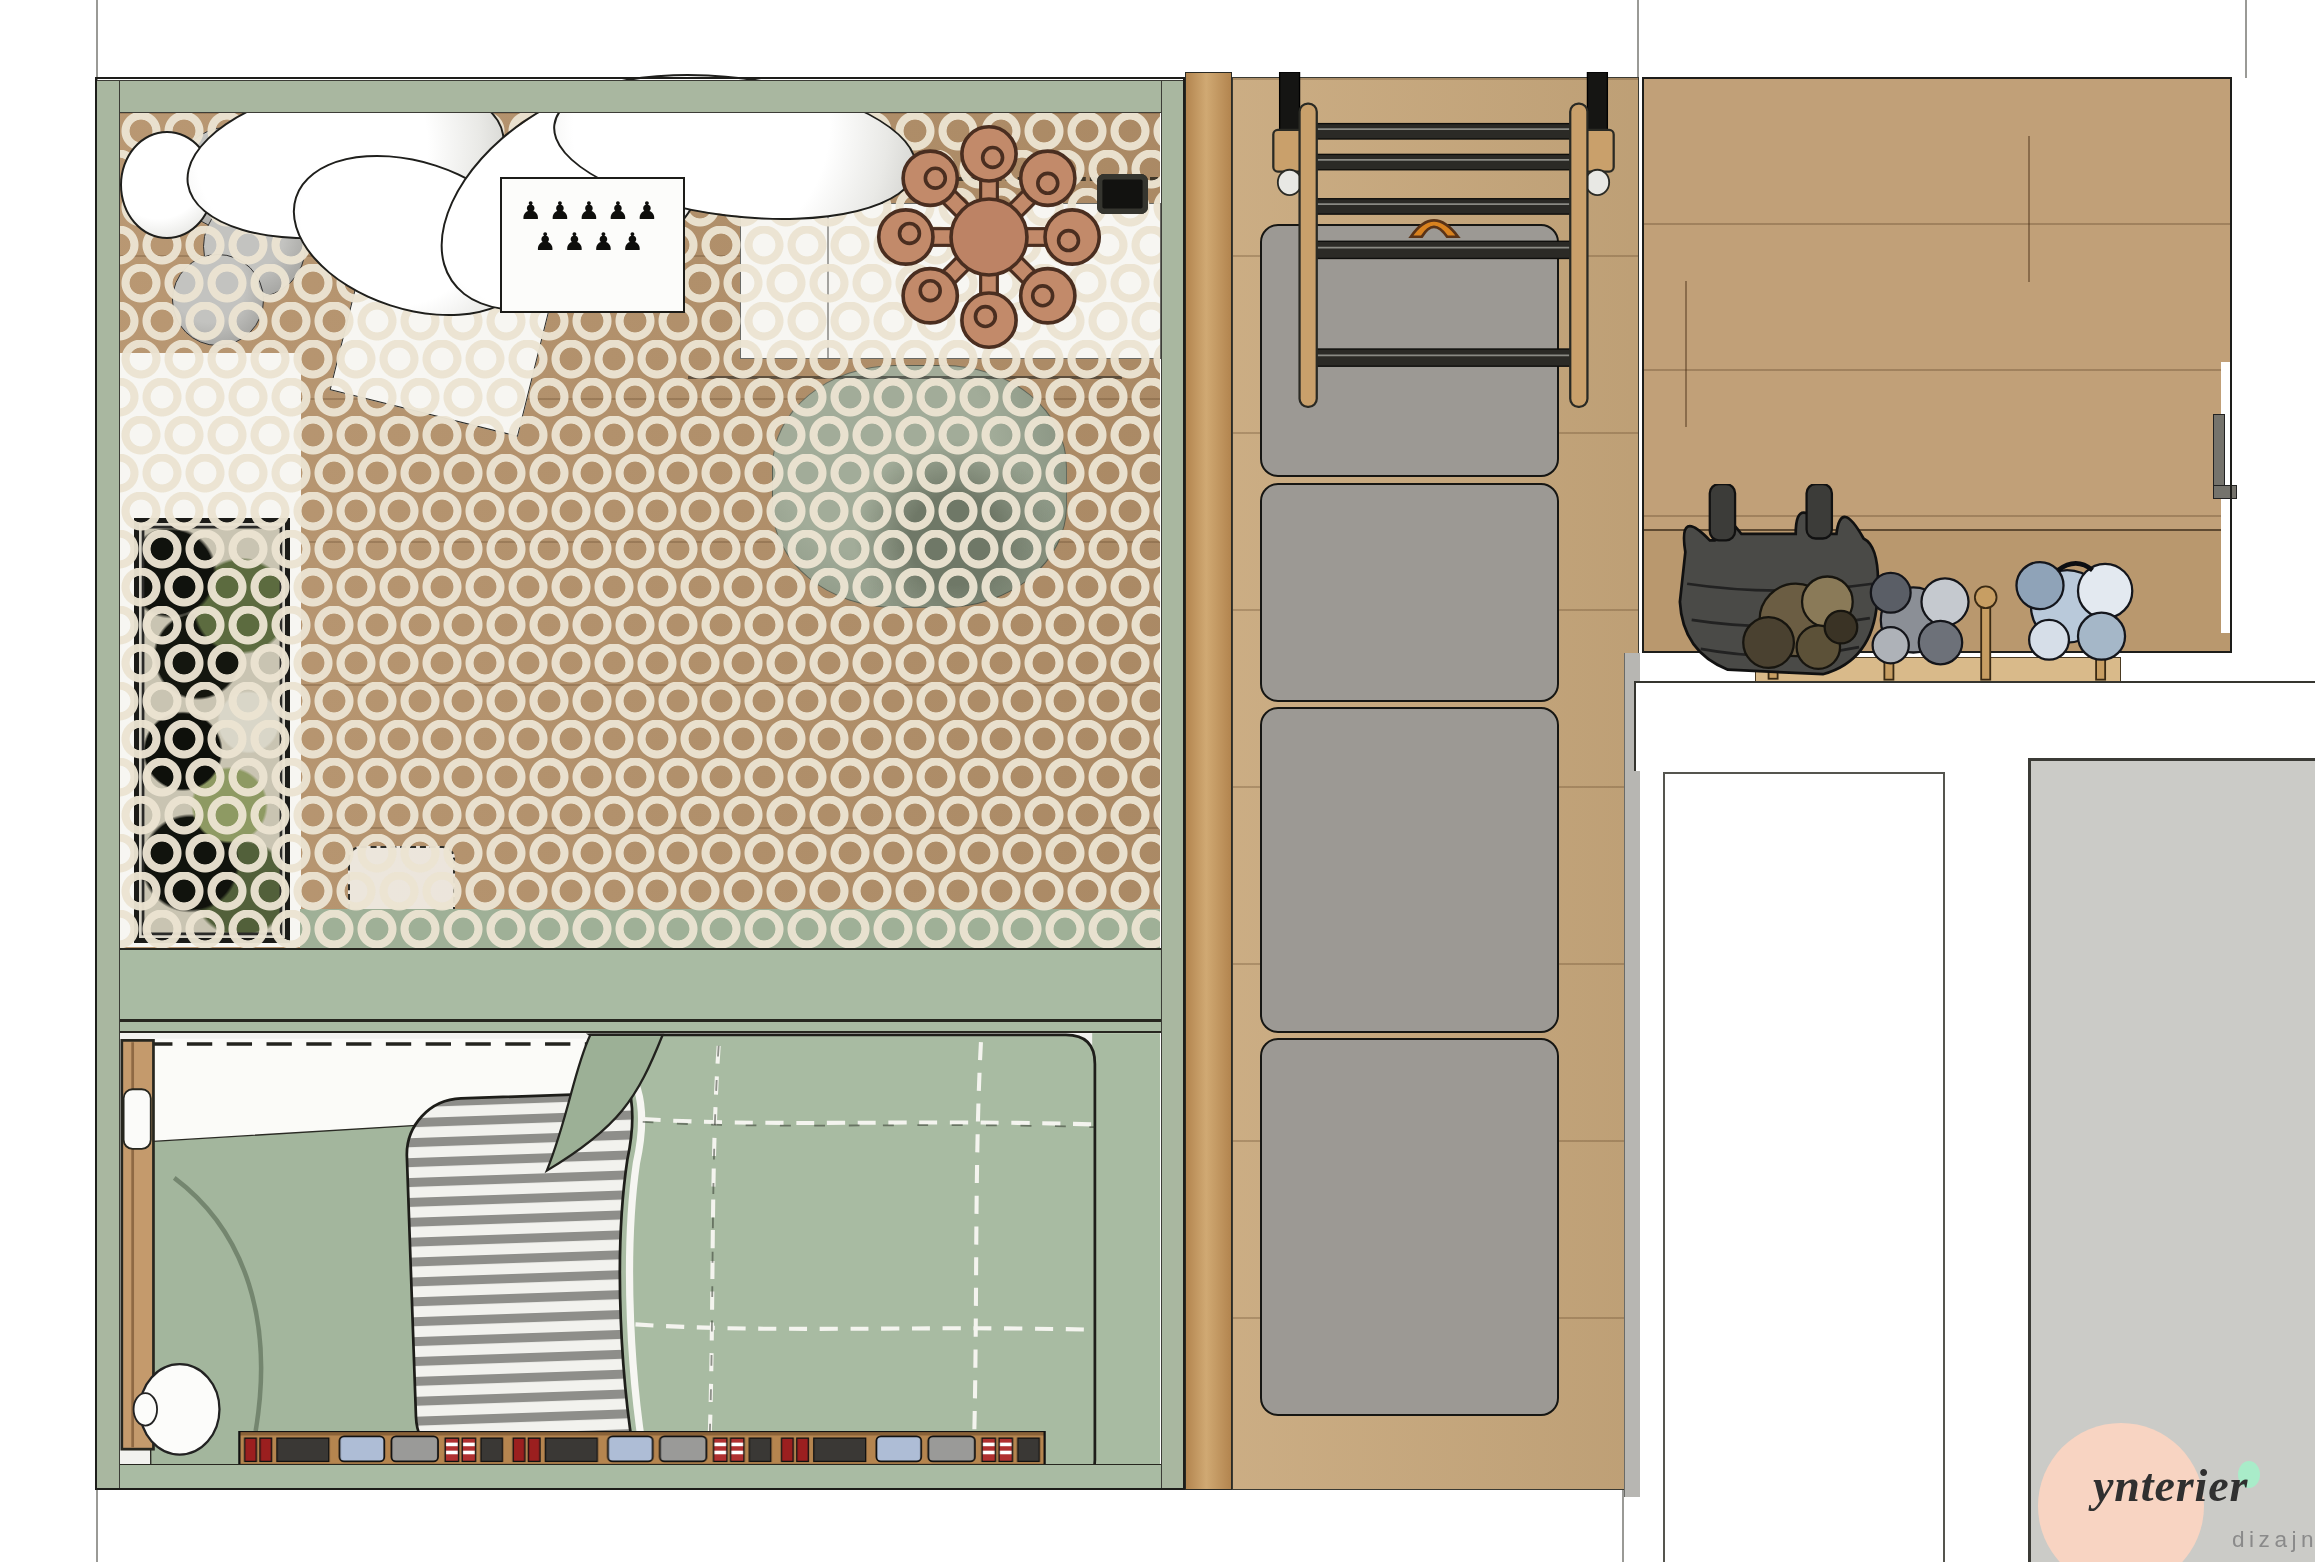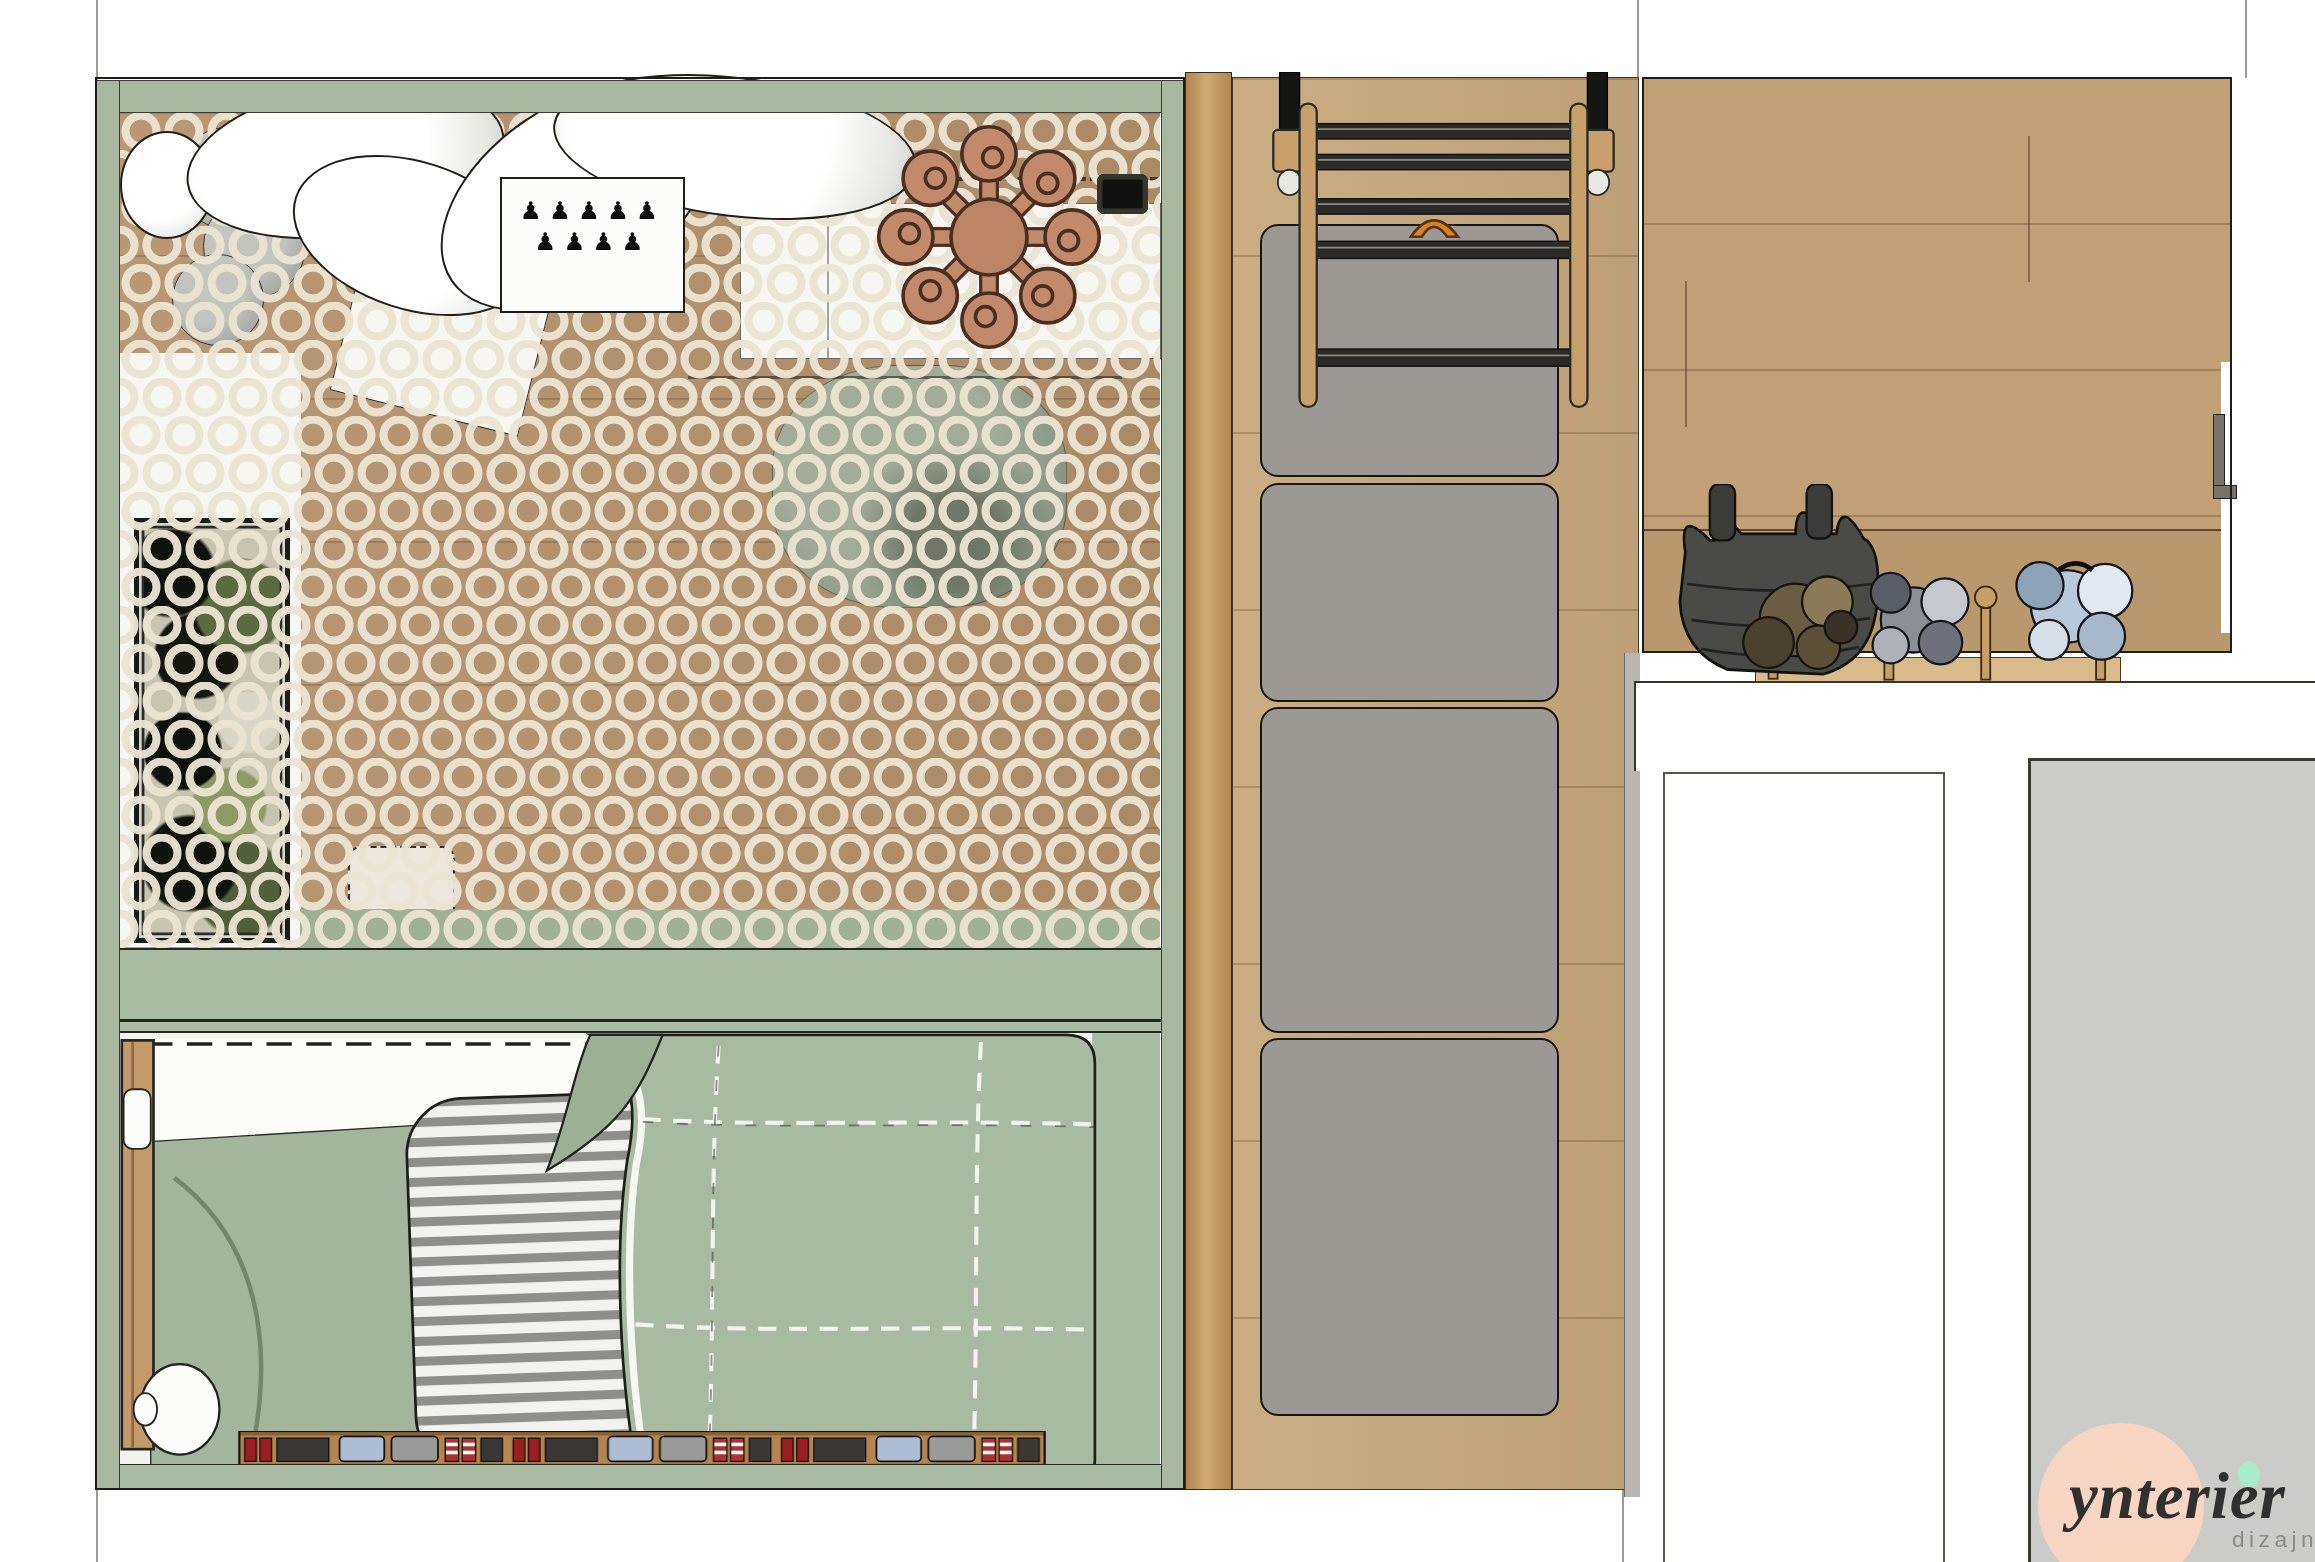--- a/index.html
+++ b/index.html
@@ -59,21 +59,21 @@
   .bench{background:var(--wood-bench);border-top:2.7px solid rgba(35,22,8,.6);box-sizing:border-box;}
   .shelf{background:var(--wood-shelf);border:1.8px solid #4a3a22;box-sizing:border-box;}
   
   .counter-band{background:#ffffff;border-top:2.7px solid #35352f;border-left:2.7px solid #35352f;box-sizing:border-box;}
   .counter-white{background:#ffffff;border:2.7px solid #55554f;border-bottom:none;box-sizing:border-box;}
   .counter-gray{background:var(--counter-gray);border-left:3.6px solid #3b3b36;border-top:3.6px solid #3b3b36;box-sizing:border-box;}
   .side-gray{background:var(--side-gray);border-left:1.8px solid #6a6a66;box-sizing:border-box;}
   
   .logo-circle{background:var(--logo-pink);border-radius:50%;}
   .logo-brand{font-family:"Liberation Serif",serif;font-style:italic;font-weight:bold;
-              font-size:65px;color:var(--logo-ink);letter-spacing:0.9px;white-space:nowrap;}
+              font-size:46px;color:var(--logo-ink);letter-spacing:0.9px;white-space:nowrap;margin-left:24px;}
   .logo-dot{background:var(--logo-mint);border-radius:50%;}
   .logo-sub{font-family:"Liberation Sans",sans-serif;font-size:22.6px;color:var(--text-gray);letter-spacing:4.5px;}
 </style>
 </head>
 <body>
 
 <div class="canvas">
 
   <div class="abs vline" style="left:96px;top:0;height:83px"></div>
   <div class="abs vline" style="left:1637px;top:0;height:78px"></div>

